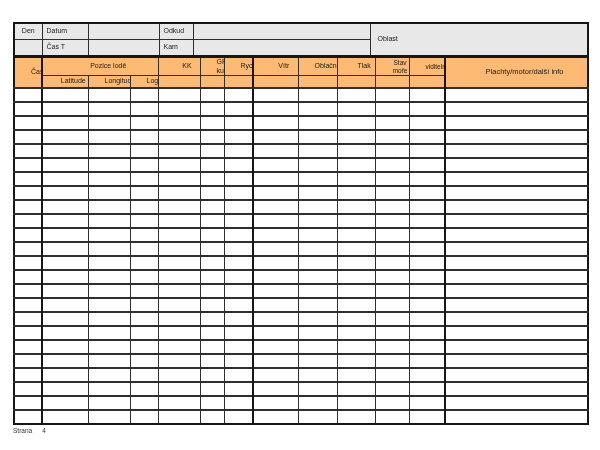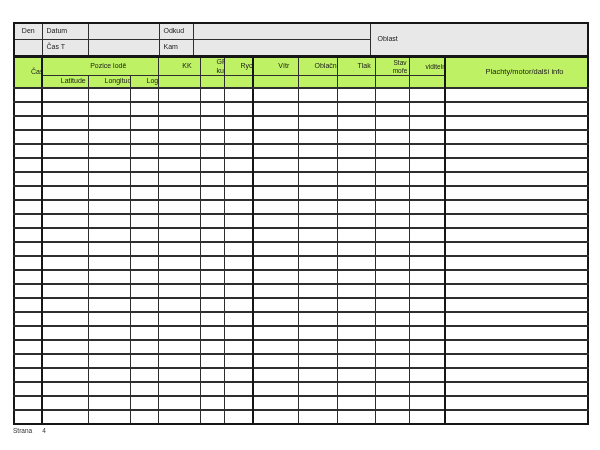--- a/index.html
+++ b/index.html
@@ -29,21 +29,21 @@
     overflow: hidden;
     white-space: normal;
   }
   
   .topblock { top: 22px; width: 574px; }
   .topblock td { background: #e8e8e8; height: 15px; }
   .left { text-align: left; padding-left: 4px; }
   .area-cell { text-align: left; padding-left: 7px; }
   
   .mainblock { top: 56px; width: 574px; }
-  .mainblock .hdr { background: #bef264; padding-left: 16px; }
+  .mainblock .hdr { background: #fdba74; padding-left: 16px; }
   .rowA td { height: 17px; }
   .rowB td { height: 11px; border-bottom-width: 2px; }
   .mainblock .datarow td { height: 12px; border-top-width: 2px; background: #ffffff; }
   .bl2 { border-left-width: 2px !important; border-left-color: #161616 !important; }
   .notes-hdr { font-size: 7.5px; }
   .small { font-size: 6.5px; }
   
   .footer {
     position: absolute;
     left: 13px; top: 427px;

